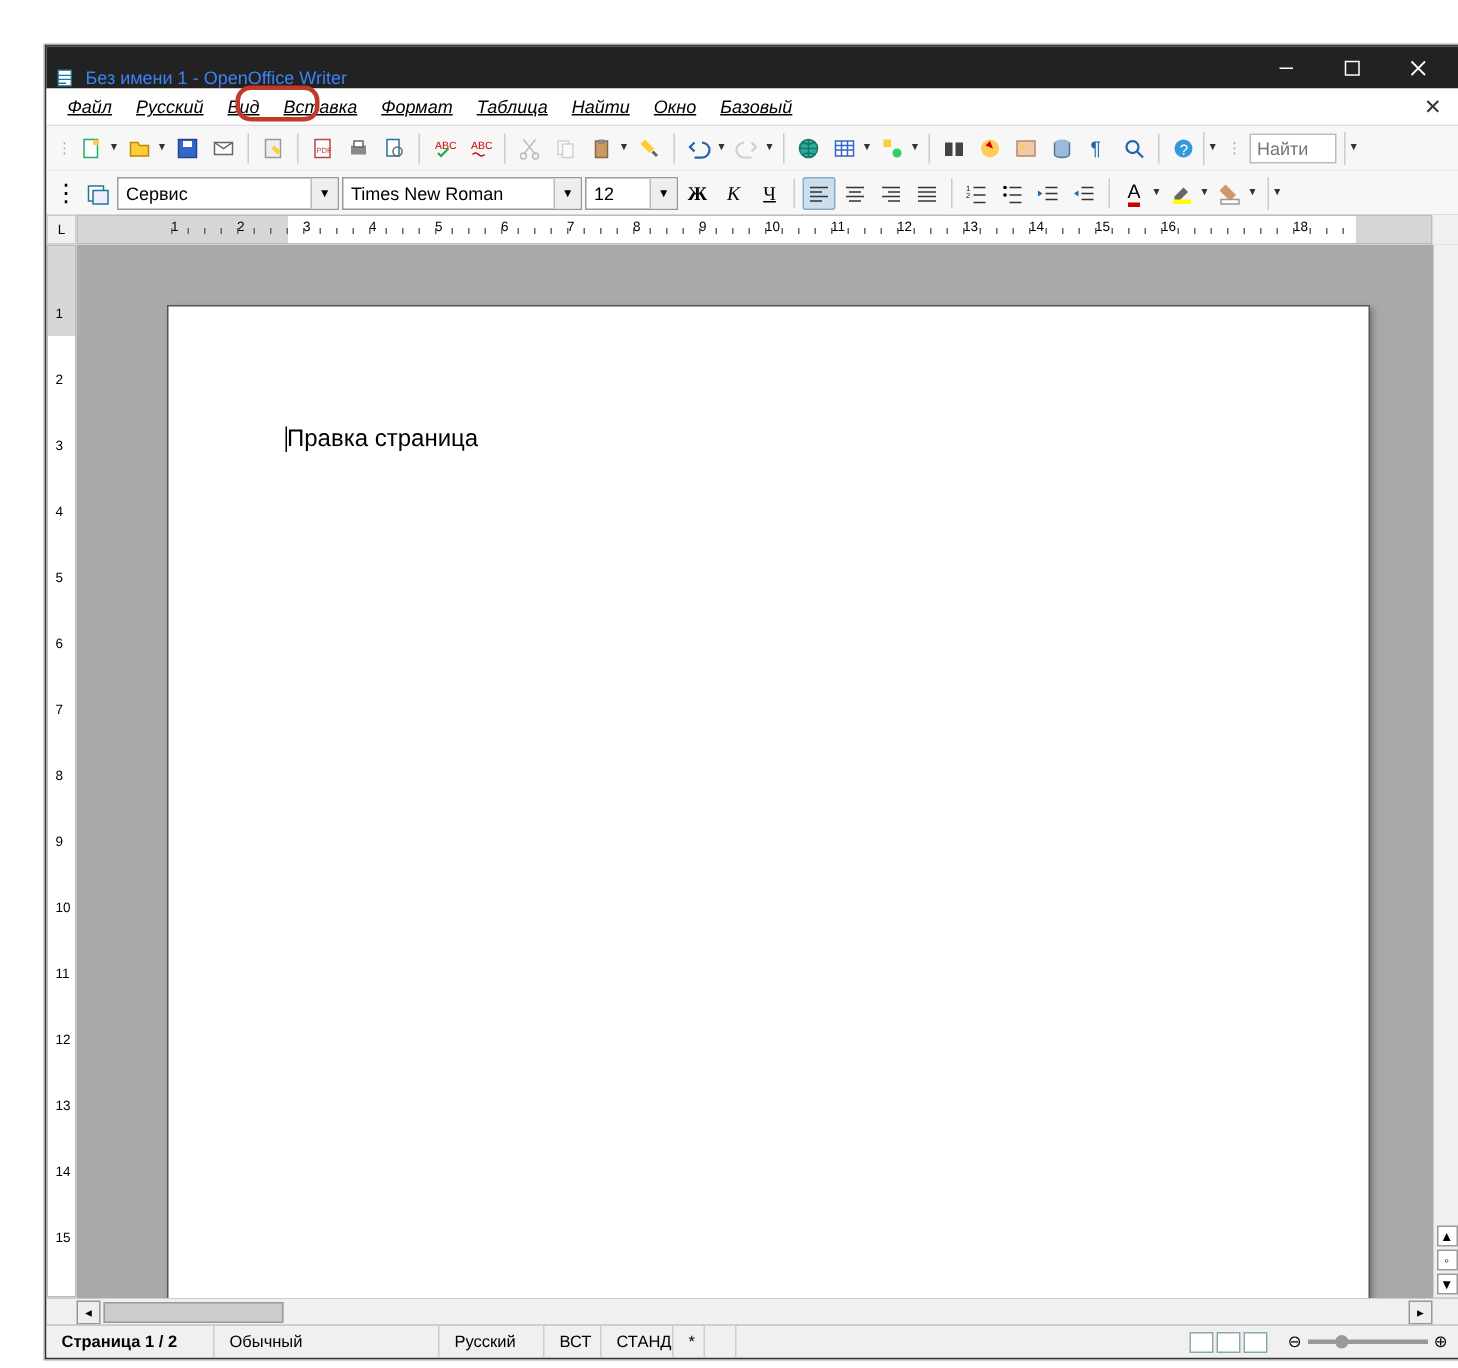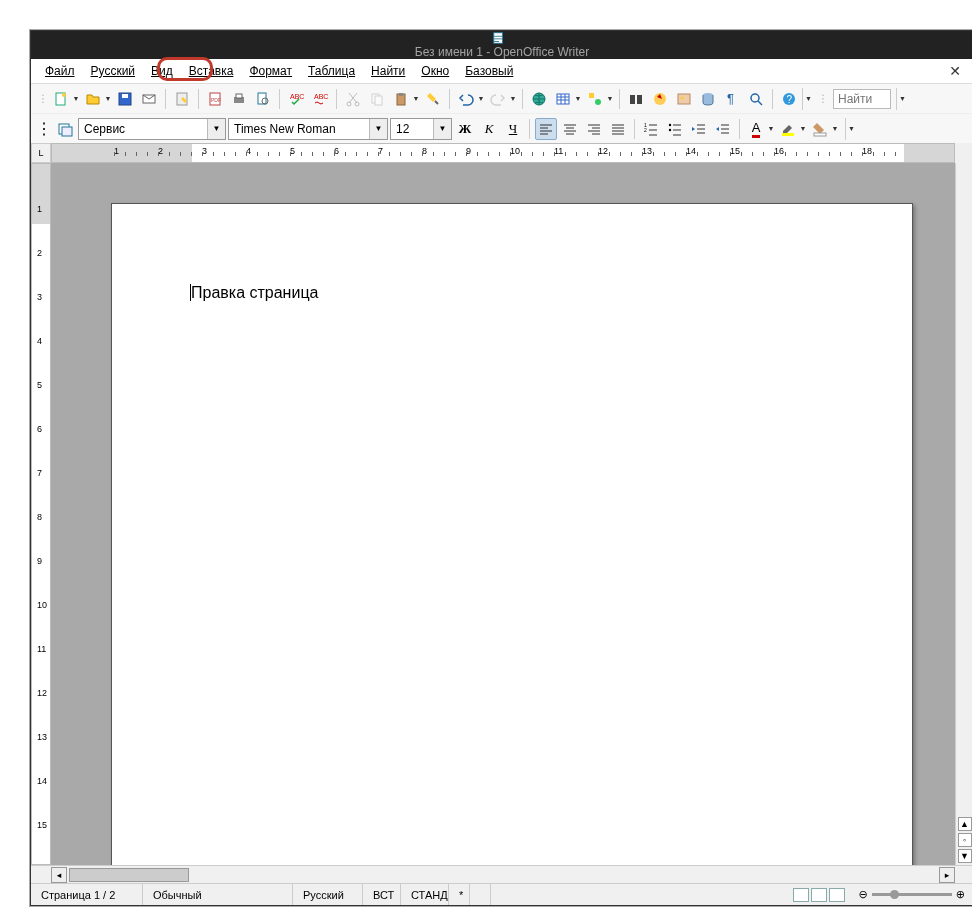--- a/index.html
+++ b/index.html
@@ -1,26 +1,26 @@
 <!DOCTYPE html>
 <html><head>
 <meta charset="utf-8">
 <style>
 * { box-sizing: border-box; margin: 0; padding: 0; font-family: "Segoe UI", Tahoma, sans-serif; }
 body { background: #fff; width: 972px; height: 912px; overflow: hidden; }
 .window { width: 944px; height: 876px; margin: 30px 0 0 30px; background: #fff; border: 1px solid #333; box-shadow: 0 0 0 1px #aaa; display: flex; flex-direction: column; }
-.titlebar { background: #222; color: #a3a3a3; height: 28px; display: flex; align-items: center; padding: 0 6px; font-size: 12px; flex-direction: column; }
+.titlebar { background: #222; color: #3b82f6; height: 28px; display: flex; align-items: flex-end; padding: 0 6px; font-size: 12px; }
 .titlebar .app-icon { width: 14px; height: 14px; margin-right: 6px; display:inline-block; }
 .titlebar .title { flex: 1; }
 .winbtns { display: flex; gap: 0; }
 .winbtn { width: 44px; height: 28px; display: flex; align-items: center; justify-content: center; color: #fff; }
 .winbtn svg { width: 11px; height: 11px; }
 
 .menubar { height: 24px; display: flex; align-items: center; padding: 0 6px; font-size: 12px; background: #fff; position: relative; }
-.menubar .mitem { padding: 3px 8px; cursor: default; }
+.menubar .mitem { padding: 3px 8px; cursor: default; font-style: italic; }
 .menubar .mitem u { text-decoration: underline; }
 .menubar .highlight { border: 3px solid #c0392b; border-radius: 10px; position: absolute; pointer-events: none; }
 .menubar .closex { margin-left: auto; font-size: 14px; padding: 0 6px; color: #333; }
 
 .toolbar { height: 30px; display: flex; align-items: center; padding: 0 5px; gap: 2px; border-top: 1px solid #ddd; background: #f7f7f7; }
 .tbtn { width: 22px; height: 22px; display: flex; align-items: center; justify-content: center; border: 1px solid transparent; border-radius: 2px; }
 .tbtn svg { width: 16px; height: 16px; }
 .tsep { width: 1px; height: 20px; background: #ccc; margin: 0 3px; }
 .dropdown-arrow { width: 8px; display: flex; align-items: center; justify-content: center; font-size: 7px; color: #333; }
 .tbtn-combo { display: flex; align-items: center; }
@@ -543,21 +543,21 @@
         <div class="sbtn">◂</div>
         <div class="thumb"></div>
         <div class="track"></div>
         <div class="sbtn">▸</div>
       </div>
       <div style="width:18px;"></div>
     </div>
   </div>
 
   <div class="statusbar">
-    <div class="cell" style="width:112px;">Страница  1 / 2</div>
+    <div class="cell" style="width:112px;font-weight:bold;">Страница  1 / 2</div>
     <div class="cell" style="width:150px;">Обычный</div>
     <div class="cell" style="width:70px;">Русский</div>
     <div class="cell" style="width:38px;">ВСТ</div>
     <div class="cell" style="width:48px;">СТАНД</div>
     <div class="cell" style="width:16px;">*</div>
     <div class="cell" style="width:16px;"></div>
     <div class="spacer"></div>
     <div class="viewbtns">
       <div class="vb"></div>
       <div class="vb"></div>

